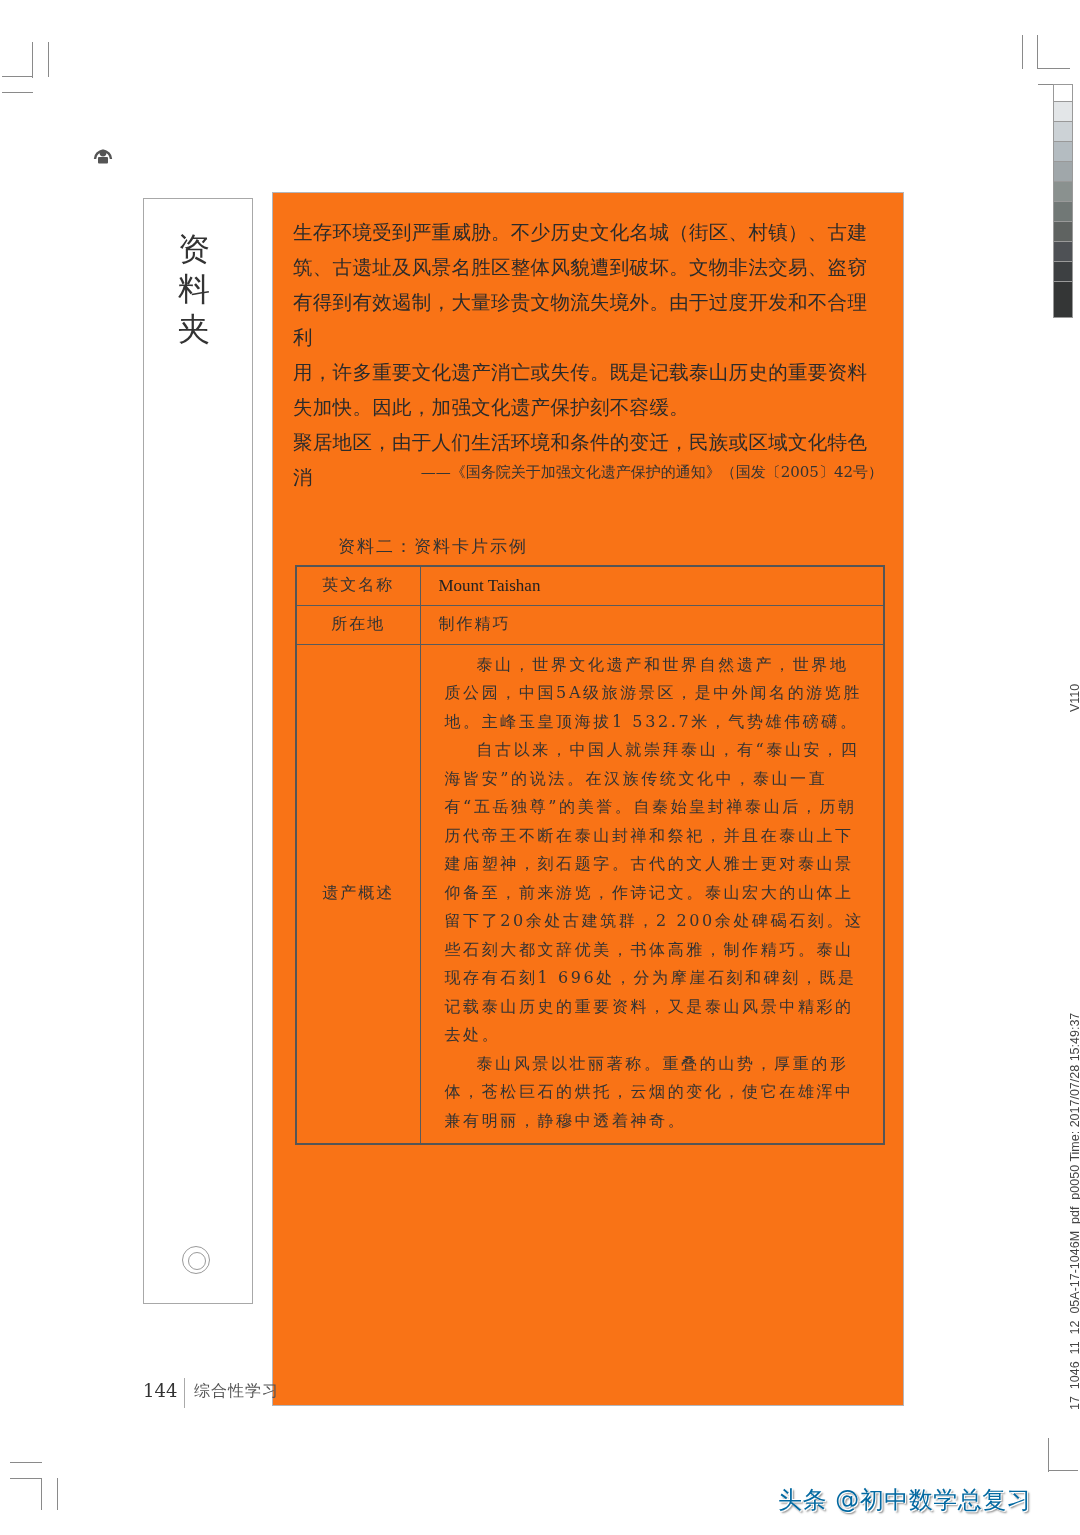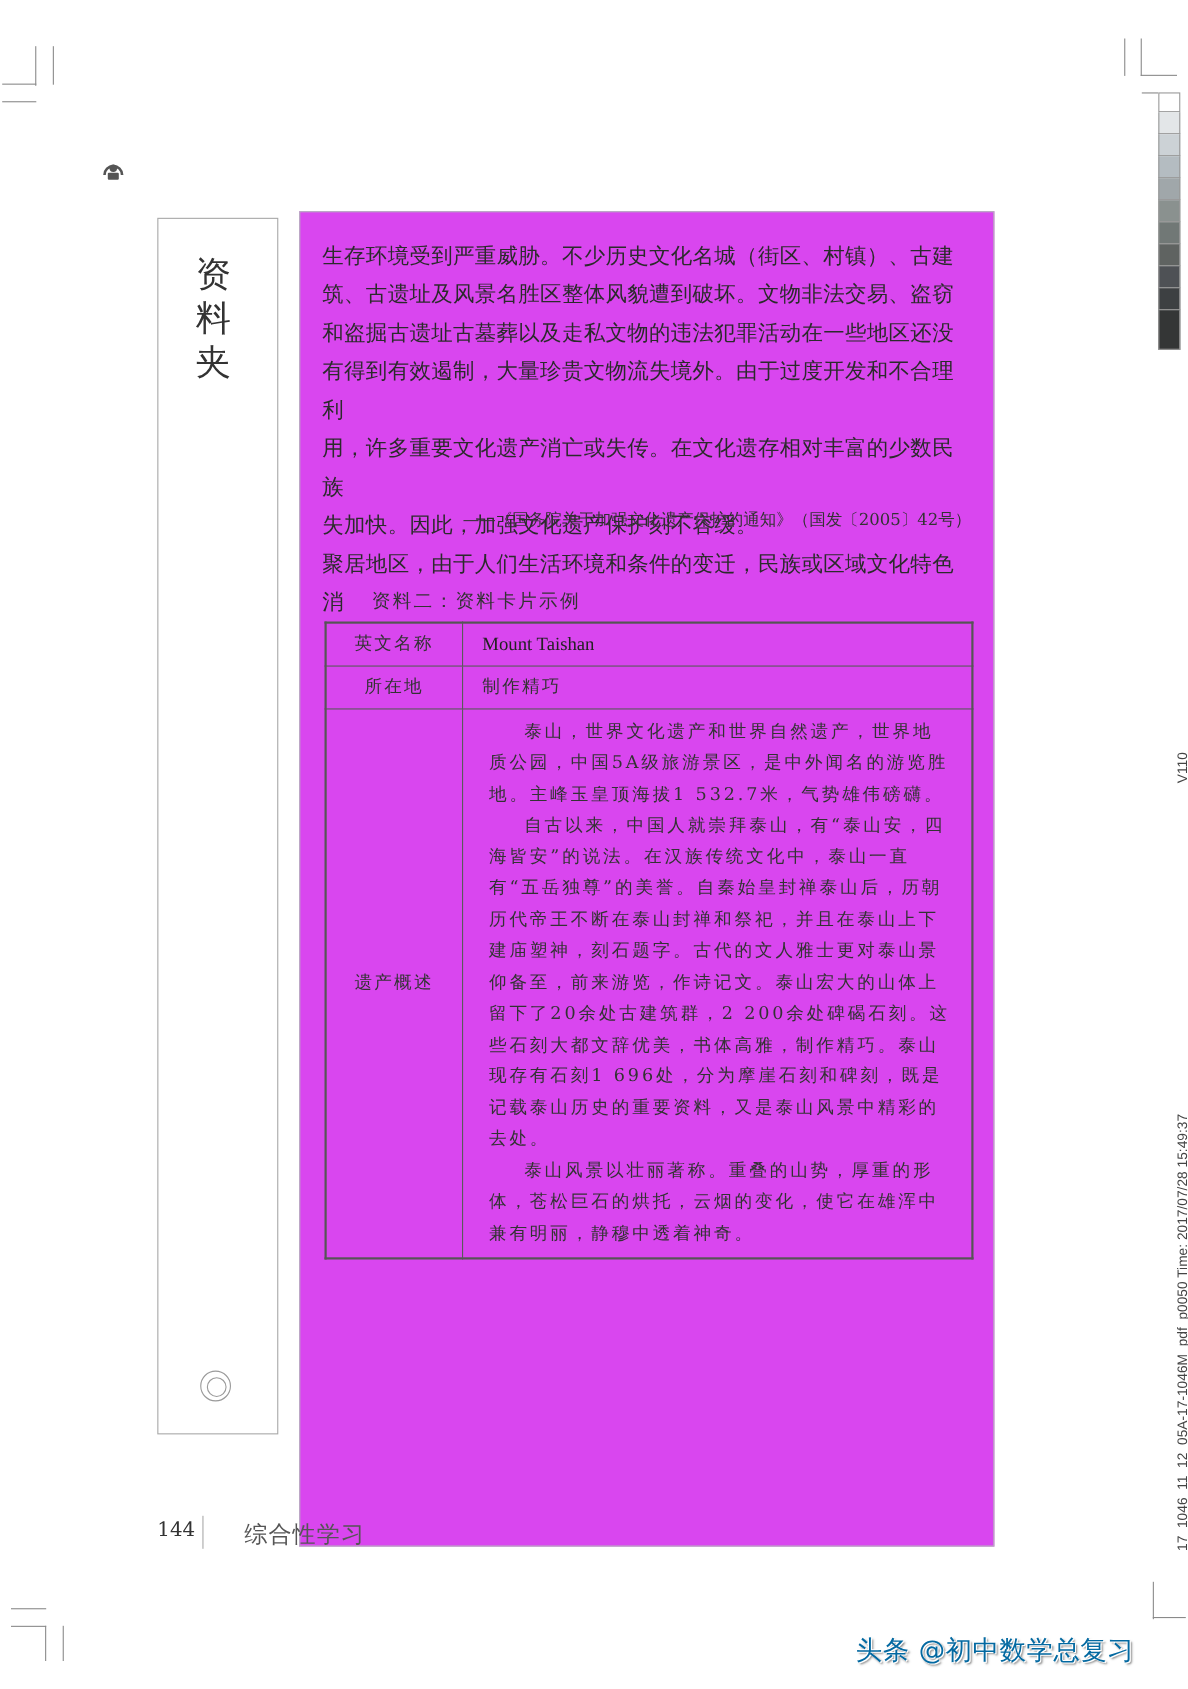--- a/index.html
+++ b/index.html
@@ -22,21 +22,21 @@
     border: 1px solid #a8a8a8; background: #fff; }
   .sidebar-title { position: absolute; left: 30px; top: 30px; width: 40px;
     font-size: 32px; line-height: 40px; color: #333; text-align: center; }
   .sidebar-circle { position: absolute; left: 38px; top: 1047px; width: 28px; height: 28px;
     border: 1px solid #9a9a9a; border-radius: 50%; }
   .sidebar-circle::after { content: ""; position: absolute; left: 5px; top: 5px; width: 16px; height: 16px;
     border: 1px solid #9a9a9a; border-radius: 50%; }
 
   
   .panel { position: absolute; left: 272px; top: 192px; width: 632px; height: 1214px;
-    background: #d946ef; border: 1px solid #b4b6bb; }
+    background: #f97316; border: 1px solid #b4b6bb; }
   .body-text { position: absolute; left: 20px; top: 22px; width: 592px;
     font-size: 19.5px; line-height: 35px; color: #2b2b2b; letter-spacing: 0.3px; }
   .body-text p { margin: 0; }
   .source { position: absolute; right: 20px; top: 270px; font-size: 15px; color: #333; }
 
   .section-title { position: absolute; left: 65px; top: 342px; font-size: 17px; color: #333;
     letter-spacing: 2px; }
 
   table.card { position: absolute; left: 22px; top: 372px; width: 590px;
     border-collapse: collapse; border: 2px solid #555; font-size: 16px; color: #333; }
@@ -44,21 +44,21 @@
   table.card td.label { width: 124px; text-align: center; height: 39px; letter-spacing: 2px; }
   table.card td.value { padding-left: 18px; letter-spacing: 2px; }
   table.card td.value.en { font-family: "Liberation Serif", serif; font-size: 17px; letter-spacing: 0; color: #222; }
   table.card td.desc { padding: 6px 17px 8px 24px; font-size: 16px; line-height: 28.5px; letter-spacing: 2.6px; vertical-align: top; }
   table.card td.desc p { text-indent: 2em; }
   table.card td.desc p.first { margin-top: 0; }
 
   
   .page-num { position: absolute; left: 143px; top: 1380px; font-size: 18px; color: #333; text-align: center; }
   .footer-sep { position: absolute; left: 184px; top: 1378px; width: 1px; height: 30px; background: #aaa; }
-  .footer-title { position: absolute; left: 222px; top: 1381px; font-size: 21px; color: #555; letter-spacing: 1px; }
+  .footer-title { position: absolute; left: 194px; top: 1381px; font-size: 16px; color: #555; letter-spacing: 1px; }
 
   
   .side-print { position: absolute; left: 1068px; font-family: "Liberation Sans", sans-serif;
     font-size: 12.5px; color: #444; transform-origin: left top; transform: rotate(-90deg); white-space: nowrap; }
 
   
   .watermark { position: absolute; left: 778px; top: 1484px; font-family: "DejaVu Sans", sans-serif;
     font-size: 24px; color: #0369a1; letter-spacing: 0.5px;
     text-shadow: 1px 1px 0 #fff, -1px -1px 0 #fff, 2px 2px 2px #777; }
 </style>
@@ -114,23 +114,22 @@
     <div>料</div>
     <div>夹</div>
   </div>
   <div class="sidebar-circle"></div>
 </div>
 
 <div class="panel">
   <div class="body-text">
     <p>生存环境受到严重威胁。不少历史文化名城（街区、村镇）、古建</p>
     <p>筑、古遗址及风景名胜区整体风貌遭到破坏。文物非法交易、盗窃</p>
-    <p>和盗掘古遗址古墓葬以及走私文物的违法犯罪活动在一些地区还没</p>
     <p>有得到有效遏制，大量珍贵文物流失境外。由于过度开发和不合理利</p>
-    <p>用，许多重要文化遗产消亡或失传。在文化遗存相对丰富的少数民族</p>
+    <p>用，许多重要文化遗产消亡或失传。既是记载泰山历史的重要资料</p>
     <p>失加快。因此，加强文化遗产保护刻不容缓。</p>
     <p>聚居地区，由于人们生活环境和条件的变迁，民族或区域文化特色消</p>
   </div>
   <div class="source">——《国务院关于加强文化遗产保护的通知》（国发〔2005〕42号）</div>
 
   <div class="section-title">资料二：资料卡片示例</div>
 
   <table class="card">
     <tbody>
     <tr>

